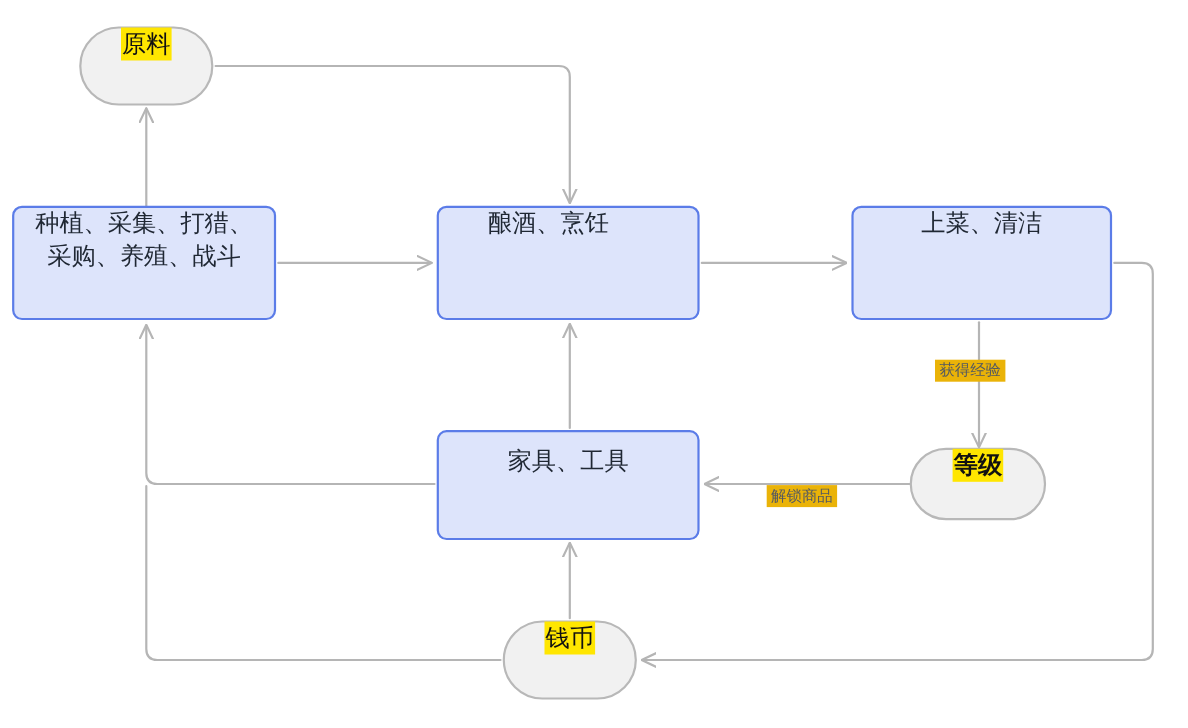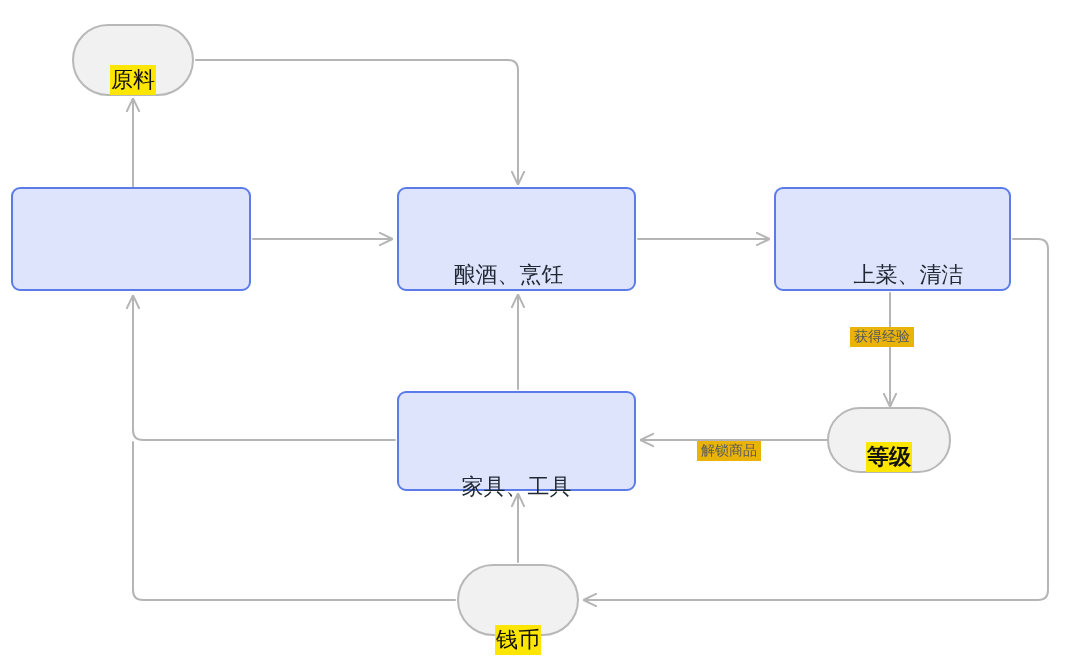--- a/index.html
+++ b/index.html
@@ -39,21 +39,21 @@
     stroke-width: 2;
   }
   .node-oval {
     fill: #f1f1f1;
     stroke: #b8b8b8;
     stroke-width: 2;
   }
   .node-label {
     position: absolute;
     display: flex;
-    align-items: flex-end;
+    align-items: flex-start;
     justify-content: center;
     text-align: center;
     color: #1f2733;
     line-height: 1.36;
     pointer-events: none;
     white-space: pre-line;
   }
   .rect-label {
     font-size: 22px;
   }
@@ -124,24 +124,26 @@
 
     <rect class="node-oval" x="828" y="408" width="122" height="64" rx="32" ry="32"></rect>
 
     <rect class="node-oval" x="458" y="565" width="120" height="70" rx="35" ry="35"></rect>
   </svg>
 
   <div class="node-label oval-label" style="left:73px; top:25px; width:120px; height:70px;">
     <span class="hl">原料</span>
   </div>
 
+  <div class="node-label rect-label multiline" style="left:12px; top:188px; width:238px; height:102px;">种植、采集、打猎、
+采购、养殖、战斗</div>
 
-  <div class="node-label rect-label" style="left:390px; top:188px; width:237px; height:102px;">酿酒、烹饪</div>
+  <div class="node-label rect-label" style="left:380px; top:188px; width:237px; height:102px;">酿酒、烹饪</div>
 
-  <div class="node-label rect-label" style="left:775px; top:188px; width:235px; height:102px;padding-left:16px;">上菜、清洁</div>
+  <div class="node-label rect-label" style="left:775px; top:188px; width:235px; height:102px;">上菜、清洁</div>
 
   <div class="node-label rect-label" style="left:398px; top:404px; width:237px; height:98px;">家具、工具</div>
 
   <div class="node-label oval-label" style="left:828px; top:408px; width:122px; height:64px;font-weight:bold;">
     <span class="hl">等级</span>
   </div>
 
   <div class="node-label oval-label" style="left:458px; top:565px; width:120px; height:90px;">
     <span class="hl">钱币</span>
   </div>

